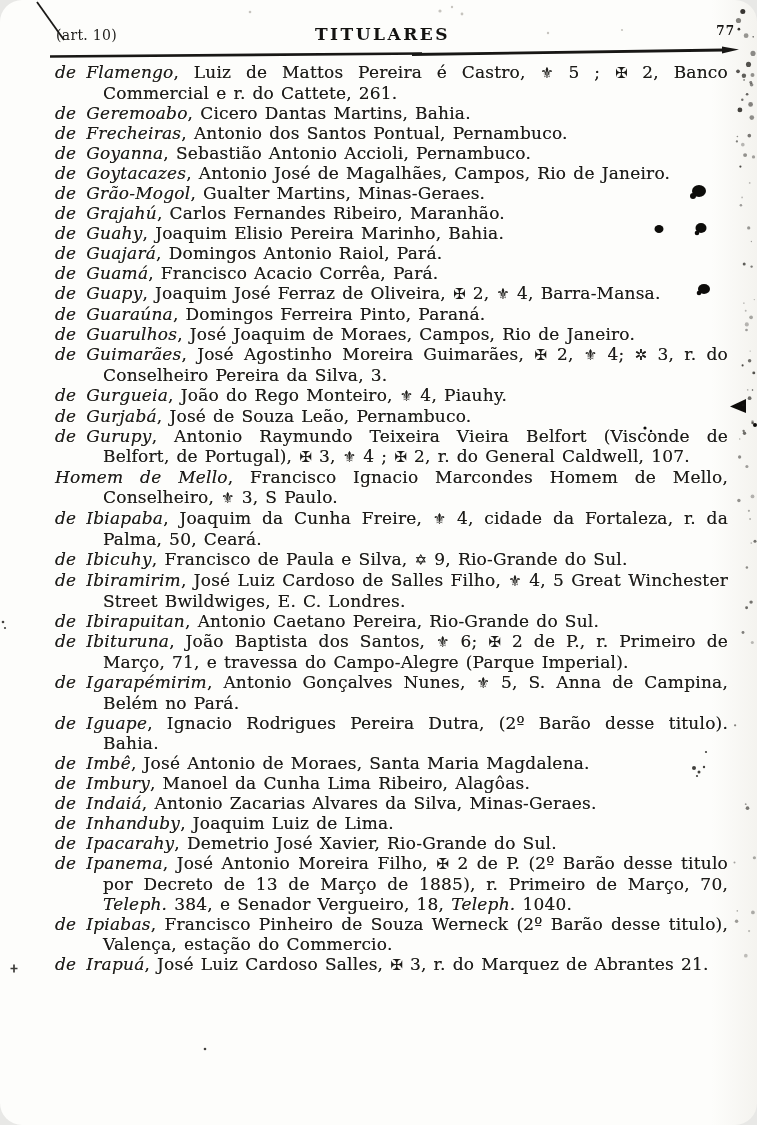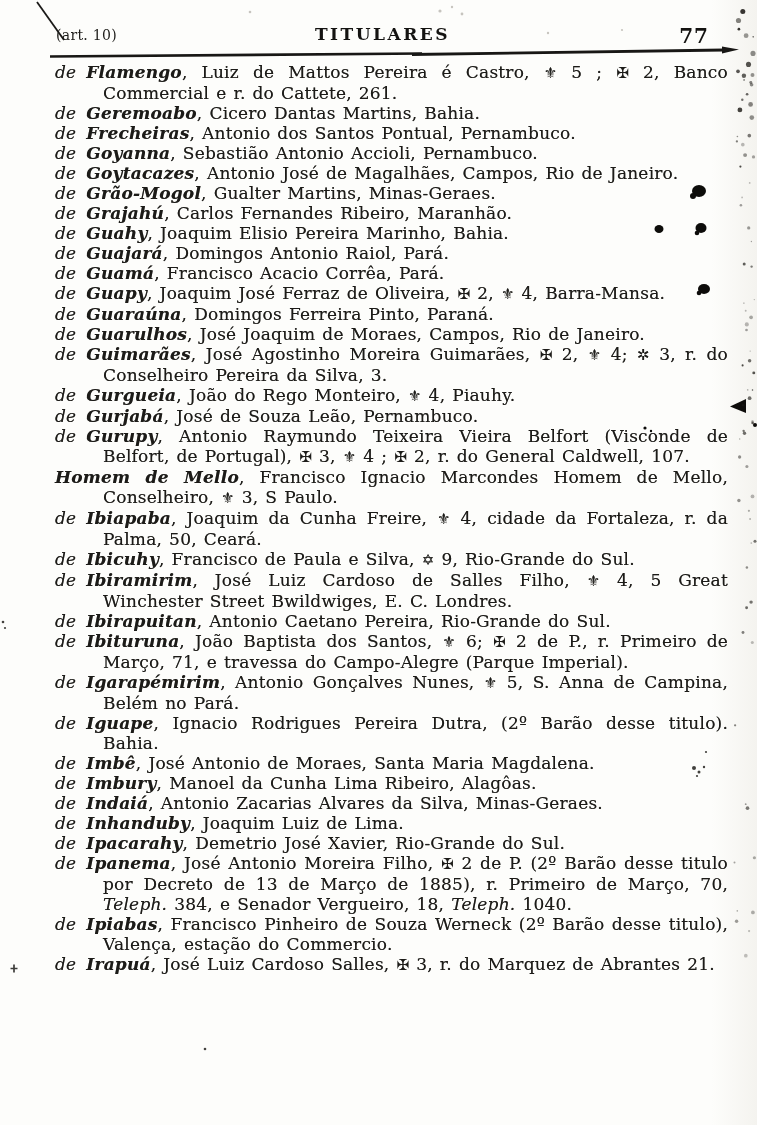--- a/index.html
+++ b/index.html
@@ -4,48 +4,49 @@
 <style>
   html,body{margin:0;padding:0;background:#e8e8e6;}
   .sheet{
     position:relative;
     width:757px;height:1125px;
     margin:0 auto;
     background:linear-gradient(90deg,#fdfdfb 0 94%,#f4f3ef 100%);
     overflow:hidden;
     font-family:"DejaVu Serif","Liberation Serif",serif;
     color:#1c1b18;
+    border-radius:22px;
   }
   
   .hdr-article{
     position:absolute;left:56px;top:27px;
     font-size:14px;letter-spacing:.3px;color:#1d1c19;
   }
   .hdr-title{
     position:absolute;left:0;right:0;top:24px;
     text-align:center;
     font-size:17px;font-weight:bold;letter-spacing:2.5px;
     color:#141311;
     margin-left:8px;
   }
   .hdr-page{
-    position:absolute;right:48px;top:24px;
-    font-size:20px;font-weight:bold;color:#141311;letter-spacing:1px;
+    position:absolute;right:22px;top:24px;
+    font-size:12px;font-weight:bold;color:#141311;letter-spacing:1px;
   }
   
   .bodycol{
     position:absolute;left:55px;top:62px;width:673px;
     font-size:17px;line-height:20px;
     text-align:justify;
     letter-spacing:.2px;word-spacing:1.4px;
     text-shadow:0 0 .4px rgba(20,18,14,.55);
   }
   .entry{margin:0;padding-left:48px;text-indent:-48px;}
   .lead{font-style:italic;margin-right:10px;}
-  .title{font-style:italic;font-weight:bold;}
+  .title{font-style:italic;font-weight:normal;}
   .it{font-style:italic;}
   .sym{font-family:"DejaVu Sans","Liberation Sans",sans-serif;font-size:15px;}
   
   .artifacts{position:absolute;inset:0;pointer-events:none;}
 </style>
 </head>
 <body>
 
 <div class="sheet">
 

